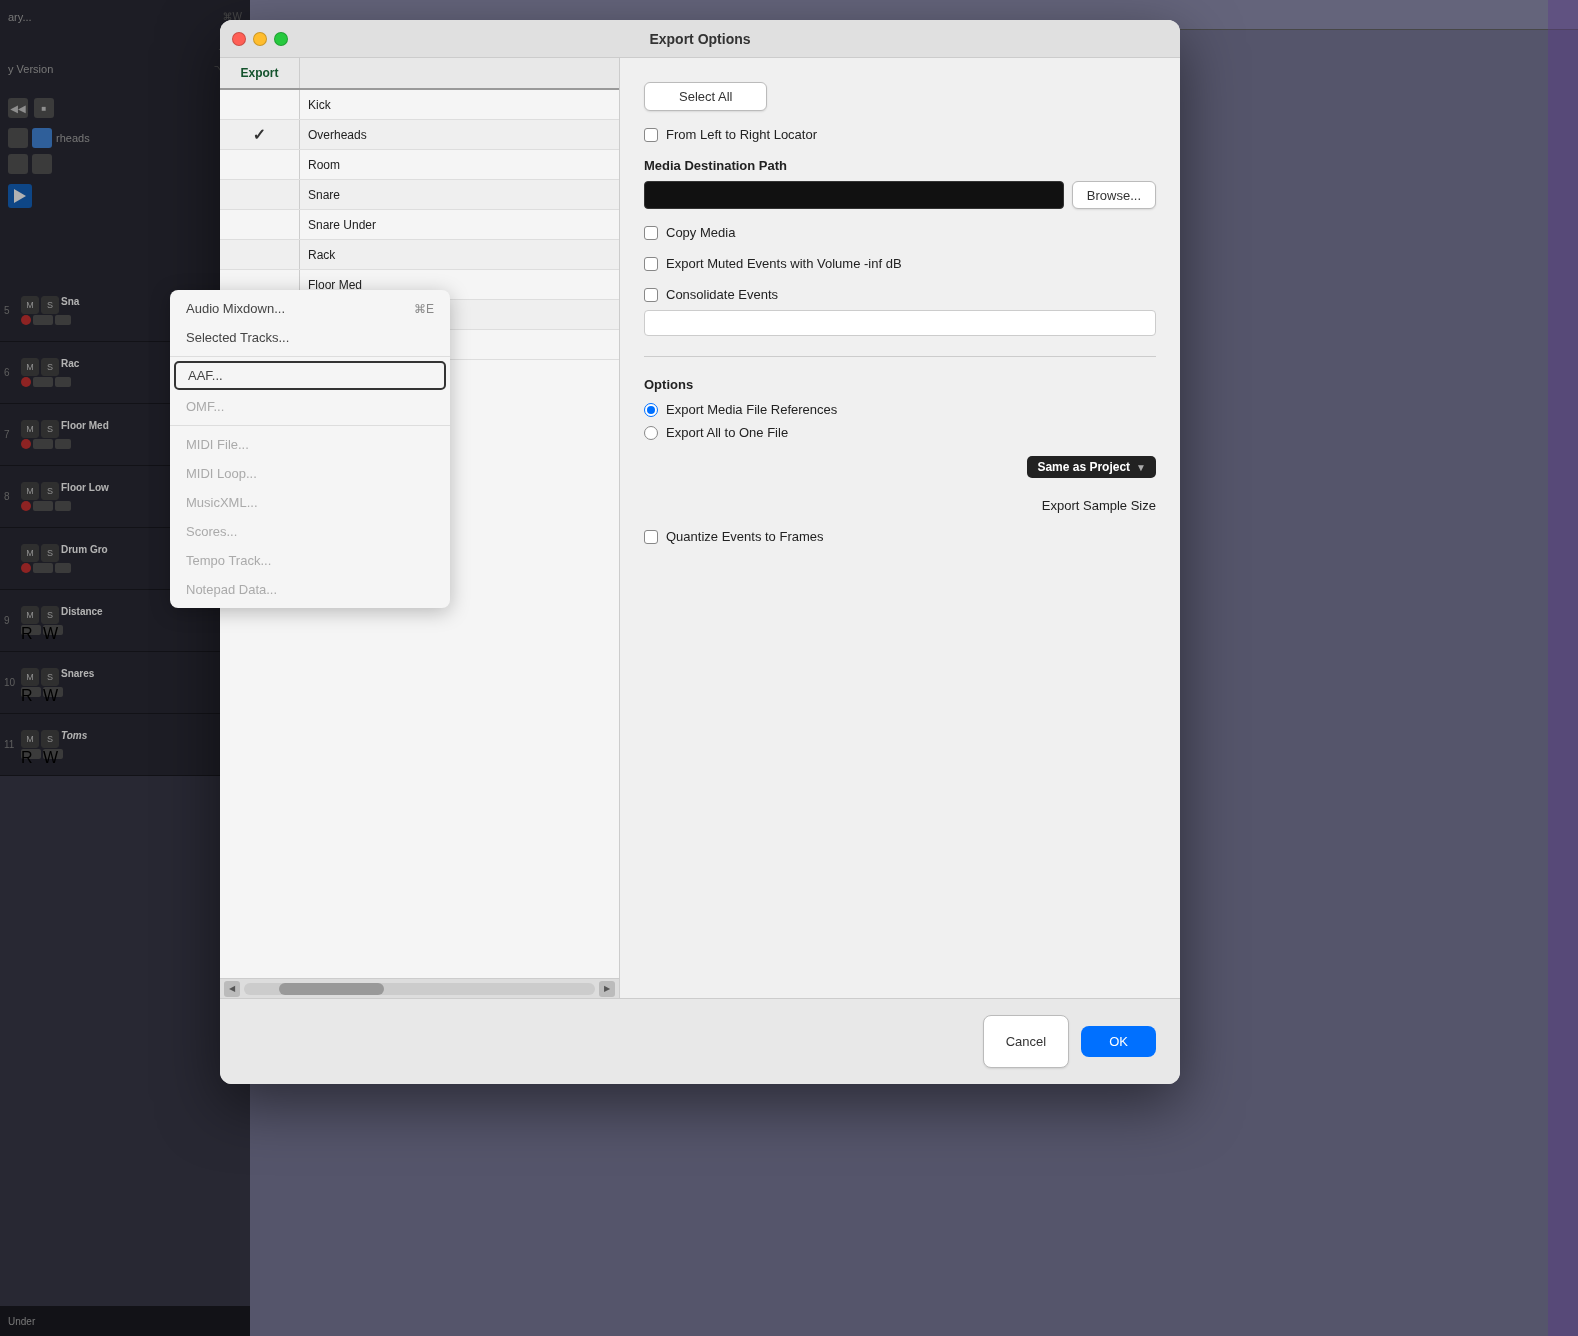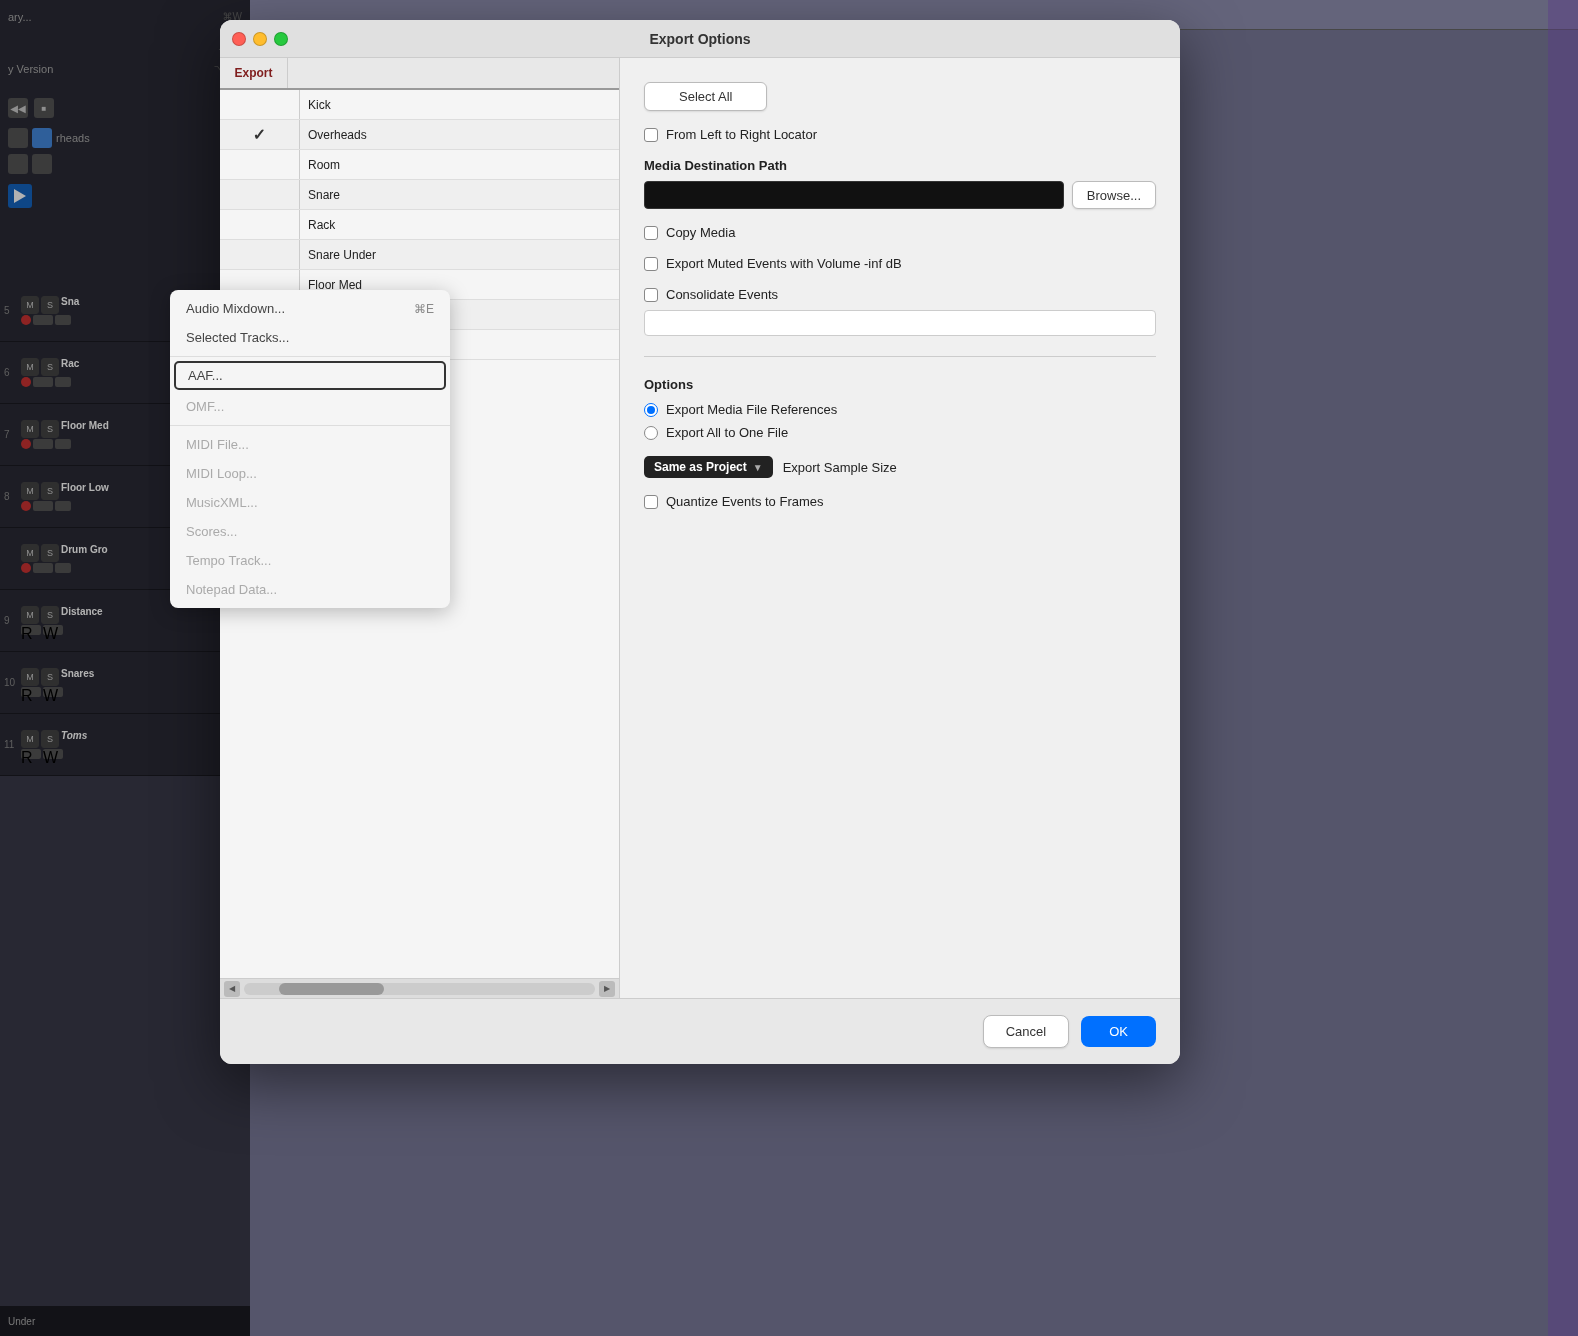--- a/index.html
+++ b/index.html
@@ -105,25 +105,25 @@
       flex-direction: column;
     }
 
     .track-list-header {
       display: flex;
       border-bottom: 2px solid #999;
       background: #e8e8e8;
     }
 
     .track-list-col-export {
-      width: 68px;
+      width: 80px;
       padding: 8px;
       font-size: 12px;
       font-weight: 600;
-      color: #7f1d1d;
+      color: #14532d;
       border-right: 1px solid #ccc;
       text-align: center;
     }
 
     .track-list-col-name {
       flex: 1;
       padding: 8px;
       font-size: 12px;
       font-weight: 600;
       color: #333;
@@ -327,22 +327,23 @@
       background: #0070ff;
     }
 
     .radio-label {
       font-size: 13px;
       color: #222;
     }
 
     .sample-size-row {
       display: flex;
-      align-items: center;
-      gap: 10px;
+      align-items: flex-end;
+      gap: 20px;
+      flex-direction: column;
     }
 
     .sample-size-dropdown {
       background: #222;
       color: white;
       border-radius: 5px;
       padding: 4px 10px;
       font-size: 12px;
       font-weight: 600;
       display: flex;
@@ -367,21 +368,21 @@
       display: flex;
       justify-content: flex-end;
       align-items: center;
       gap: 12px;
       padding: 16px 24px;
       background: #e8e8e8;
       border-top: 1px solid #ccc;
     }
 
     .btn-cancel {
-      padding: 8px 22px;
+      padding: 18px 22px;
       background: white;
       border: 1px solid #bbb;
       border-radius: 8px;
       font-size: 13px;
       color: #333;
       cursor: pointer;
       box-shadow: 0 1px 2px rgba(0,0,0,0.1);
     }
 
     .btn-ok {
@@ -679,26 +680,26 @@
           <div class="track-row-name">Room</div>
         </div>
 
         <div class="track-row">
           <div class="track-row-export"></div>
           <div class="track-row-name">Snare</div>
         </div>
 
         <div class="track-row">
           <div class="track-row-export"></div>
-          <div class="track-row-name">Rack</div>
+          <div class="track-row-name">Snare Under</div>
         </div>
 
         <div class="track-row">
           <div class="track-row-export"></div>
-          <div class="track-row-name">Snare Under</div>
+          <div class="track-row-name">Rack</div>
         </div>
 
         <div class="track-row">
           <div class="track-row-export"></div>
           <div class="track-row-name">Floor Med</div>
         </div>
 
         <div class="track-row">
           <div class="track-row-export"></div>
           <div class="track-row-name">Floor Low</div>

